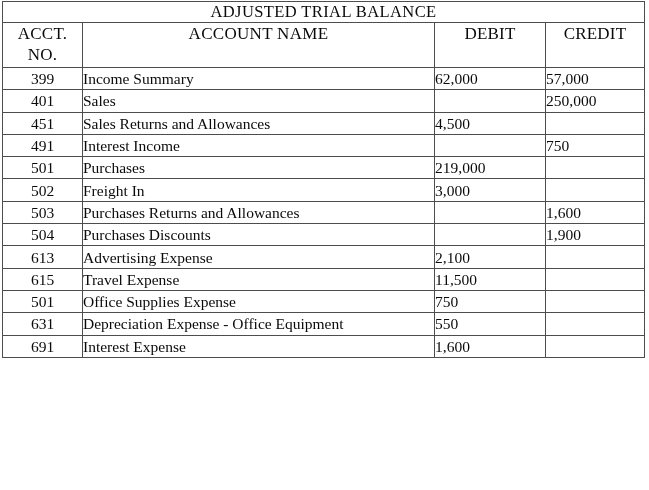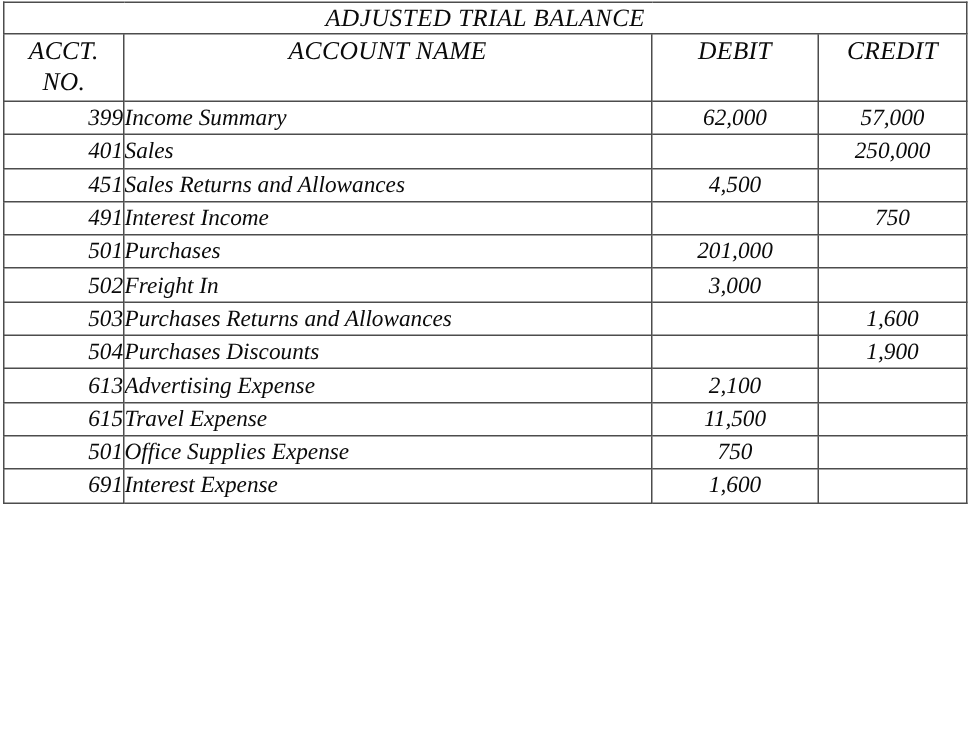--- a/index.html
+++ b/index.html
@@ -12,21 +12,20 @@
     font-family: "Liberation Serif", "DejaVu Serif", serif;
     overflow: hidden;
   }
 
   #sheet {
     position: relative;
     width: 574px;
     height: 490px;
     background: #ffffff;
     padding: 1px 5px 0 2px;
-    font-style: italic;
   }
 
   table.trial-balance {
     width: 642px;
     border-collapse: collapse;
     table-layout: fixed;
     background: #ffffff;
   }
 
   table.trial-balance td,
@@ -70,30 +69,30 @@
   
   .body-row td {
     height: 22.3px;
     font-size: 15.5px;
     line-height: 21px;
     vertical-align: middle;
     white-space: nowrap;
     overflow: hidden;
   }
   td.cell-acct {
-    text-align: right;
+    text-align: center;
     padding-left: 7px;
   }
   td.cell-name {
     text-align: left;
     padding-left: 9px;
   }
   td.cell-debit,
   td.cell-credit {
-    text-align: center;
+    text-align: left;
     padding-right: 6px;
   }
 </style>
 </head>
 <body>
 
 <div id="sheet">
   <table class="trial-balance">
     <colgroup>
       <col class="c-acct">
@@ -135,21 +134,21 @@
         </tr>
         <tr class="body-row">
           <td class="cell-acct">491</td>
           <td class="cell-name">Interest Income</td>
           <td class="cell-debit"></td>
           <td class="cell-credit">750</td>
         </tr>
         <tr class="body-row">
           <td class="cell-acct">501</td>
           <td class="cell-name">Purchases</td>
-          <td class="cell-debit">201,000</td>
+          <td class="cell-debit">219,000</td>
           <td class="cell-credit"></td>
         </tr>
         <tr class="body-row">
           <td class="cell-acct">502</td>
           <td class="cell-name">Freight In</td>
           <td class="cell-debit">3,000</td>
           <td class="cell-credit"></td>
         </tr>
         <tr class="body-row">
           <td class="cell-acct">503</td>
@@ -175,20 +174,26 @@
           <td class="cell-debit">11,500</td>
           <td class="cell-credit"></td>
         </tr>
         <tr class="body-row">
           <td class="cell-acct">501</td>
           <td class="cell-name">Office Supplies Expense</td>
           <td class="cell-debit">750</td>
           <td class="cell-credit"></td>
         </tr>
         <tr class="body-row">
+          <td class="cell-acct">631</td>
+          <td class="cell-name">Depreciation Expense - Office Equipment</td>
+          <td class="cell-debit">550</td>
+          <td class="cell-credit"></td>
+        </tr>
+        <tr class="body-row">
           <td class="cell-acct">691</td>
           <td class="cell-name">Interest Expense</td>
           <td class="cell-debit">1,600</td>
           <td class="cell-credit"></td>
         </tr>
       </tbody>
   </table>
 </div>
 
 </body></html>

